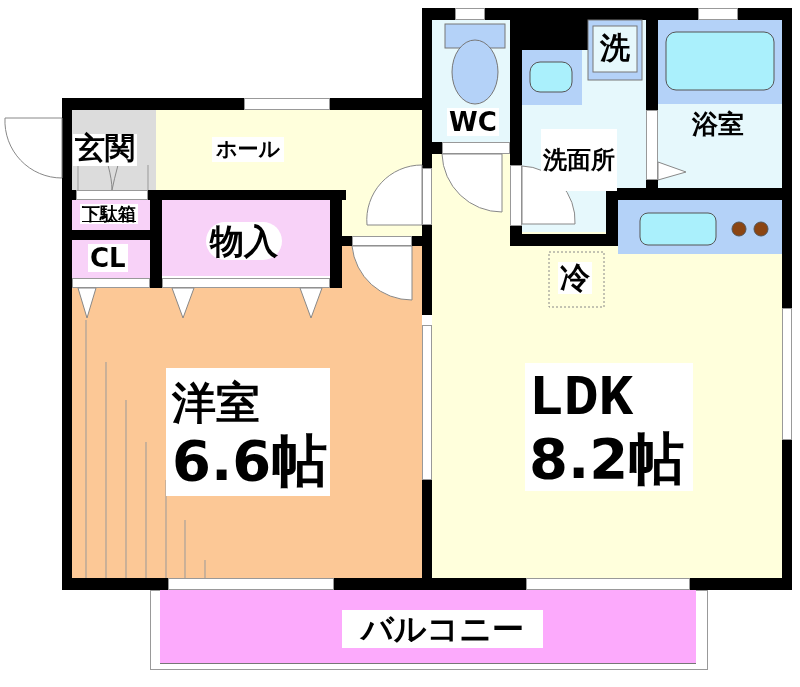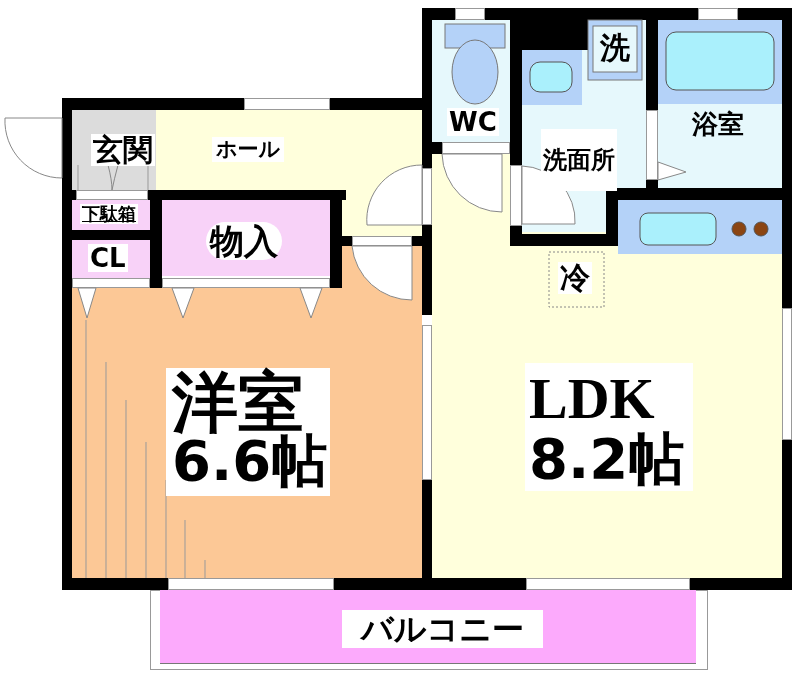--- a/index.html
+++ b/index.html
@@ -125,34 +125,34 @@
   <rect x="658" y="20" width="124" height="84" fill="#b4d2f8"></rect>
   <rect x="666" y="32" width="108" height="58" rx="10" fill="#aaf0fc" stroke="#555"></rect>
 
   <rect x="640" y="213" width="76" height="32" rx="8" fill="#aaf0fc" stroke="#555"></rect>
   <circle cx="739" cy="229" r="7" fill="#8b4513" stroke="#555"></circle>
   <circle cx="761" cy="229" r="7" fill="#8b4513" stroke="#555"></circle>
 
   <rect x="549" y="252" width="55" height="55" fill="none" stroke="#888" stroke-dasharray="2,2"></rect>
 </svg>
 
-<div class="label" style="left:91px;top:134px;font-size:30px;padding:1px 2px;">玄関</div>
+<div class="label" style="left:73px;top:134px;font-size:30px;padding:1px 2px;font-family:Liberation Mono, monospace;">玄関</div>
 <div class="label" style="left:212px;top:137px;font-size:21px;padding:2px 4px;">ホール</div>
 <div class="label" style="left:80px;top:204px;font-size:18px;padding:1px 2px;text-decoration:underline;">下駄箱</div>
 <div class="label" style="left:88px;top:244px;font-size:26px;padding:1px 2px;">CL</div>
 <div class="label" style="left:206px;top:222px;font-size:34px;padding:2px 4px;border-radius:19px;">物入</div>
 <div class="label" style="left:447px;top:108px;font-size:26px;padding:1px 2px;">WC</div>
 <div class="label" style="left:541px;top:129px;font-size:24px;padding:19px 2px;">洗面所</div>
 <div class="label" style="left:598px;top:32px;font-size:30px;padding:1px 2px;background:#e6f8fc;">洗</div>
 <div class="label" style="left:690px;top:110px;font-size:26px;padding:1px 2px;background:#e6f8fc;">浴室</div>
 <div class="label" style="left:558px;top:262px;font-size:30px;padding:1px 2px;">冷</div>
 
 <div class="label" style="left:166px;top:368px;width:164px;height:128px;padding:6px 6px;box-sizing:border-box;">
-  <div style="font-size:66px;line-height:58px;">洋室</div>
+  <div style="font-size:44px;line-height:58px;">洋室</div>
   <div style="font-size:56px;line-height:58px;">6.6帖</div>
 </div>
 
 <div class="label" style="left:525px;top:363px;width:168px;height:128px;padding:6px 4px;box-sizing:border-box;">
-  <div style="font-size:58px;line-height:60px;font-family:Liberation Serif, serif;">LDK</div>
+  <div style="font-size:58px;line-height:60px;font-family:Liberation Mono, monospace;">LDK</div>
   <div style="font-size:56px;line-height:60px;">8.2帖</div>
 </div>
 
 <div class="label" style="left:342px;top:610px;font-size:32px;padding:3px 19px;">バルコニー</div>
 
 </body></html>

